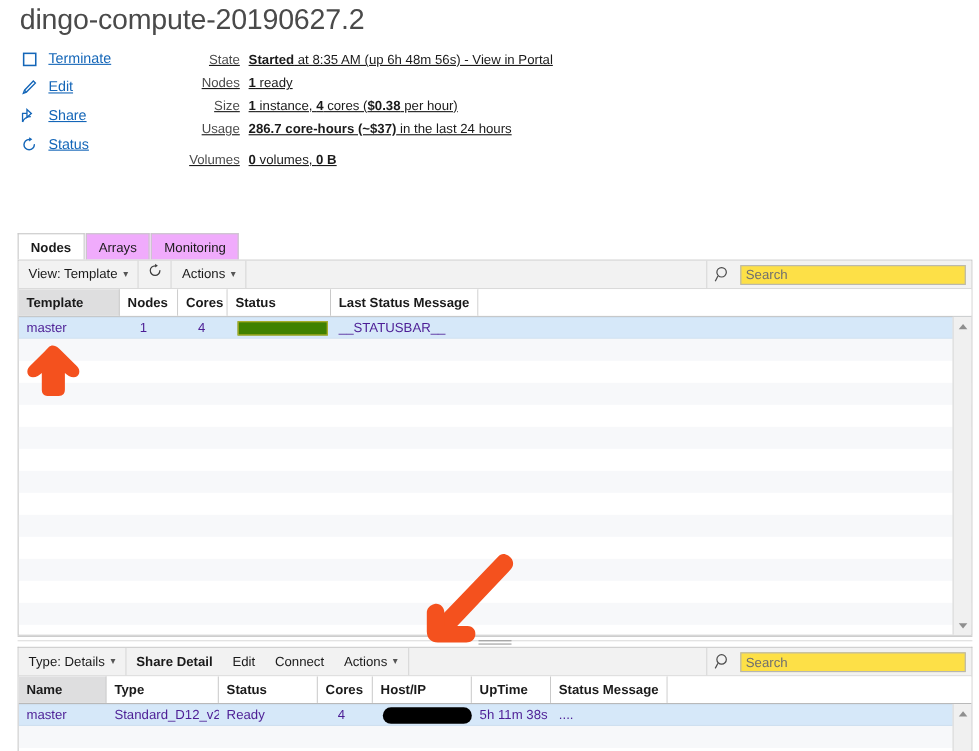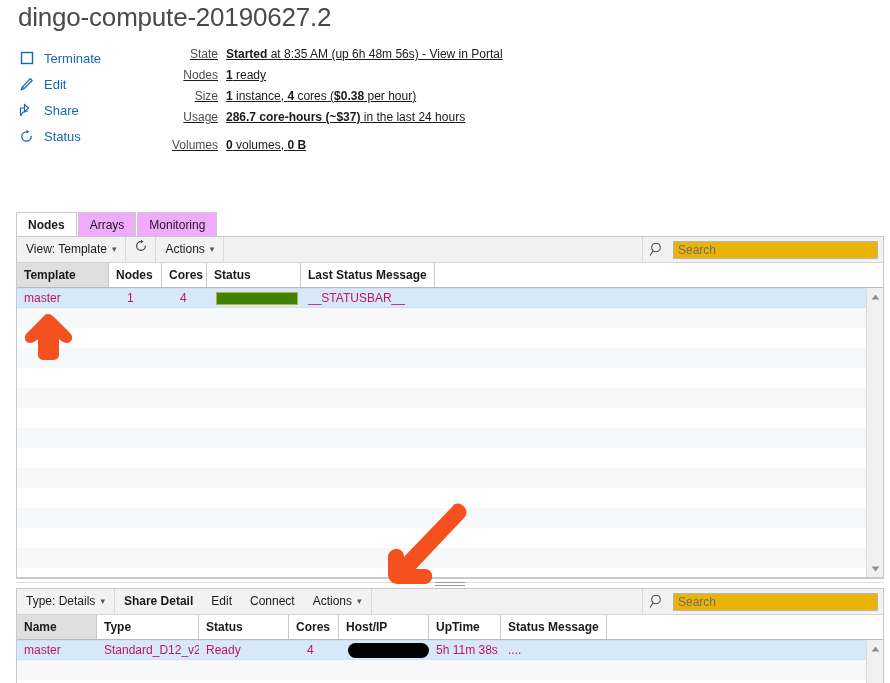--- a/index.html
+++ b/index.html
@@ -16,22 +16,22 @@
 
   
   .page-title {
     position: absolute; left: 18px; top: 2px;
     font-size: 26px; font-weight: 300; color: #4a4a4a;
     letter-spacing: -0.2px; white-space: nowrap;
   }
 
   .actions { position: absolute; left: 18px; top: 45px; width: 150px; }
   .action-row {
-    display: flex; align-items: center;
-    height: 26px; color: #1466b8; cursor: pointer;
+    display: flex; align-items: flex-start;
+    height: 26px; color: #1466b8; cursor: pointer; text-decoration: underline;
   }
   .action-icon {
     width: 17px; height: 17px; margin-right: 9px;
     display: inline-flex; align-items: center; justify-content: center;
     flex: 0 0 auto;
   }
   .action-label { font-size: 13px; color:#1466b8; }
 
   
   .summary { position: absolute; left: 150px; top: 47px; }
@@ -87,21 +87,21 @@
   .tb-item.plain { border-right:none; }
   .caret { margin-left: 5px; font-size: 9px; color:#555; }
   .tb-refresh { width: 30px; justify-content: center; }
   .tb-spacer { flex: 1 1 auto; height:25px; border-right:1px solid #d8d8d8; }
   .tb-search {
     display: flex; align-items: center; padding: 0 5px 0 0;
   }
   .mag { width: 18px; height: 18px; margin: 0 6px; }
   .search-input {
     width: 205px; height: 18px;
-    border: 1px solid #b5b5b5; background: #eab308;
+    border: 1px solid #b5b5b5; background: #fde047;
     font-family: "Liberation Sans", sans-serif; font-size: 12px;
     padding: 0 4px; color: #1a1a1a; box-sizing: border-box;
     outline: none;
   }
   .search-input::placeholder { color: #6f6f6f; }
 
   
   .grid { position: absolute; left: 0; right: 0; top: 26px; bottom: 0; }
   .ghead { display: flex; height: 24px; background: #fff; border-bottom: 1px solid #b9b9b9; }
   .gh {
@@ -112,21 +112,21 @@
     display:flex; align-items:center; cursor: pointer;
     background: #fff; white-space: nowrap;
   }
   .gh.sorted { background: #dededf; gap: 48px; }
   .sortarrow { margin-left: 5px; font-size: 8px; color: #3a3a3a; }
   .gbody { position:absolute; top:25px; left:0; right:0; bottom:0; overflow:hidden; }
   .grow { display: flex; height: 20px; align-items: center; box-sizing:border-box; }
   .grow.alt { background: #f7f8fa; }
   .grow.sel { background: #d6e8f9; border-top:1px solid #cfe0f0; border-bottom:1px solid #cfe0f0;}
   .gc {
-    font-size: 12px; color: #be185d; box-sizing: border-box;
+    font-size: 12px; color: #4c1d95; box-sizing: border-box;
     padding-left: 7px; overflow: hidden; white-space: nowrap;
     display:flex; align-items:center; height:100%;
   }
   .gc.num { justify-content: flex-start; padding-left: 18px; }
   .statusbar {
     width: 82px; height: 13px;
     background: #3f8100; border: 1px solid #b9b32a;
     box-sizing: border-box; margin-left: 2px;
   }
 

